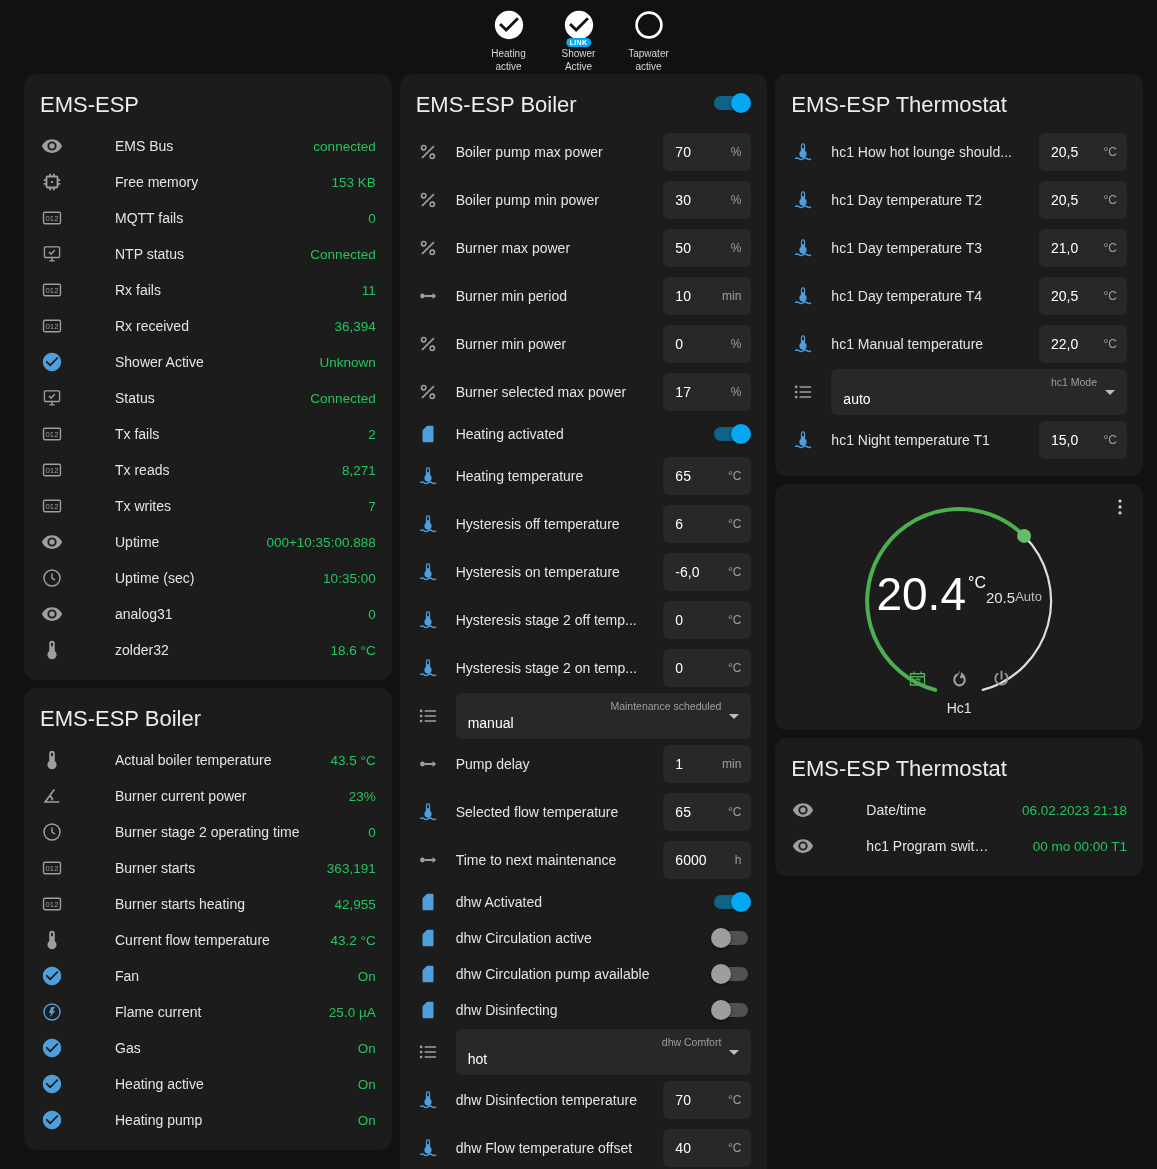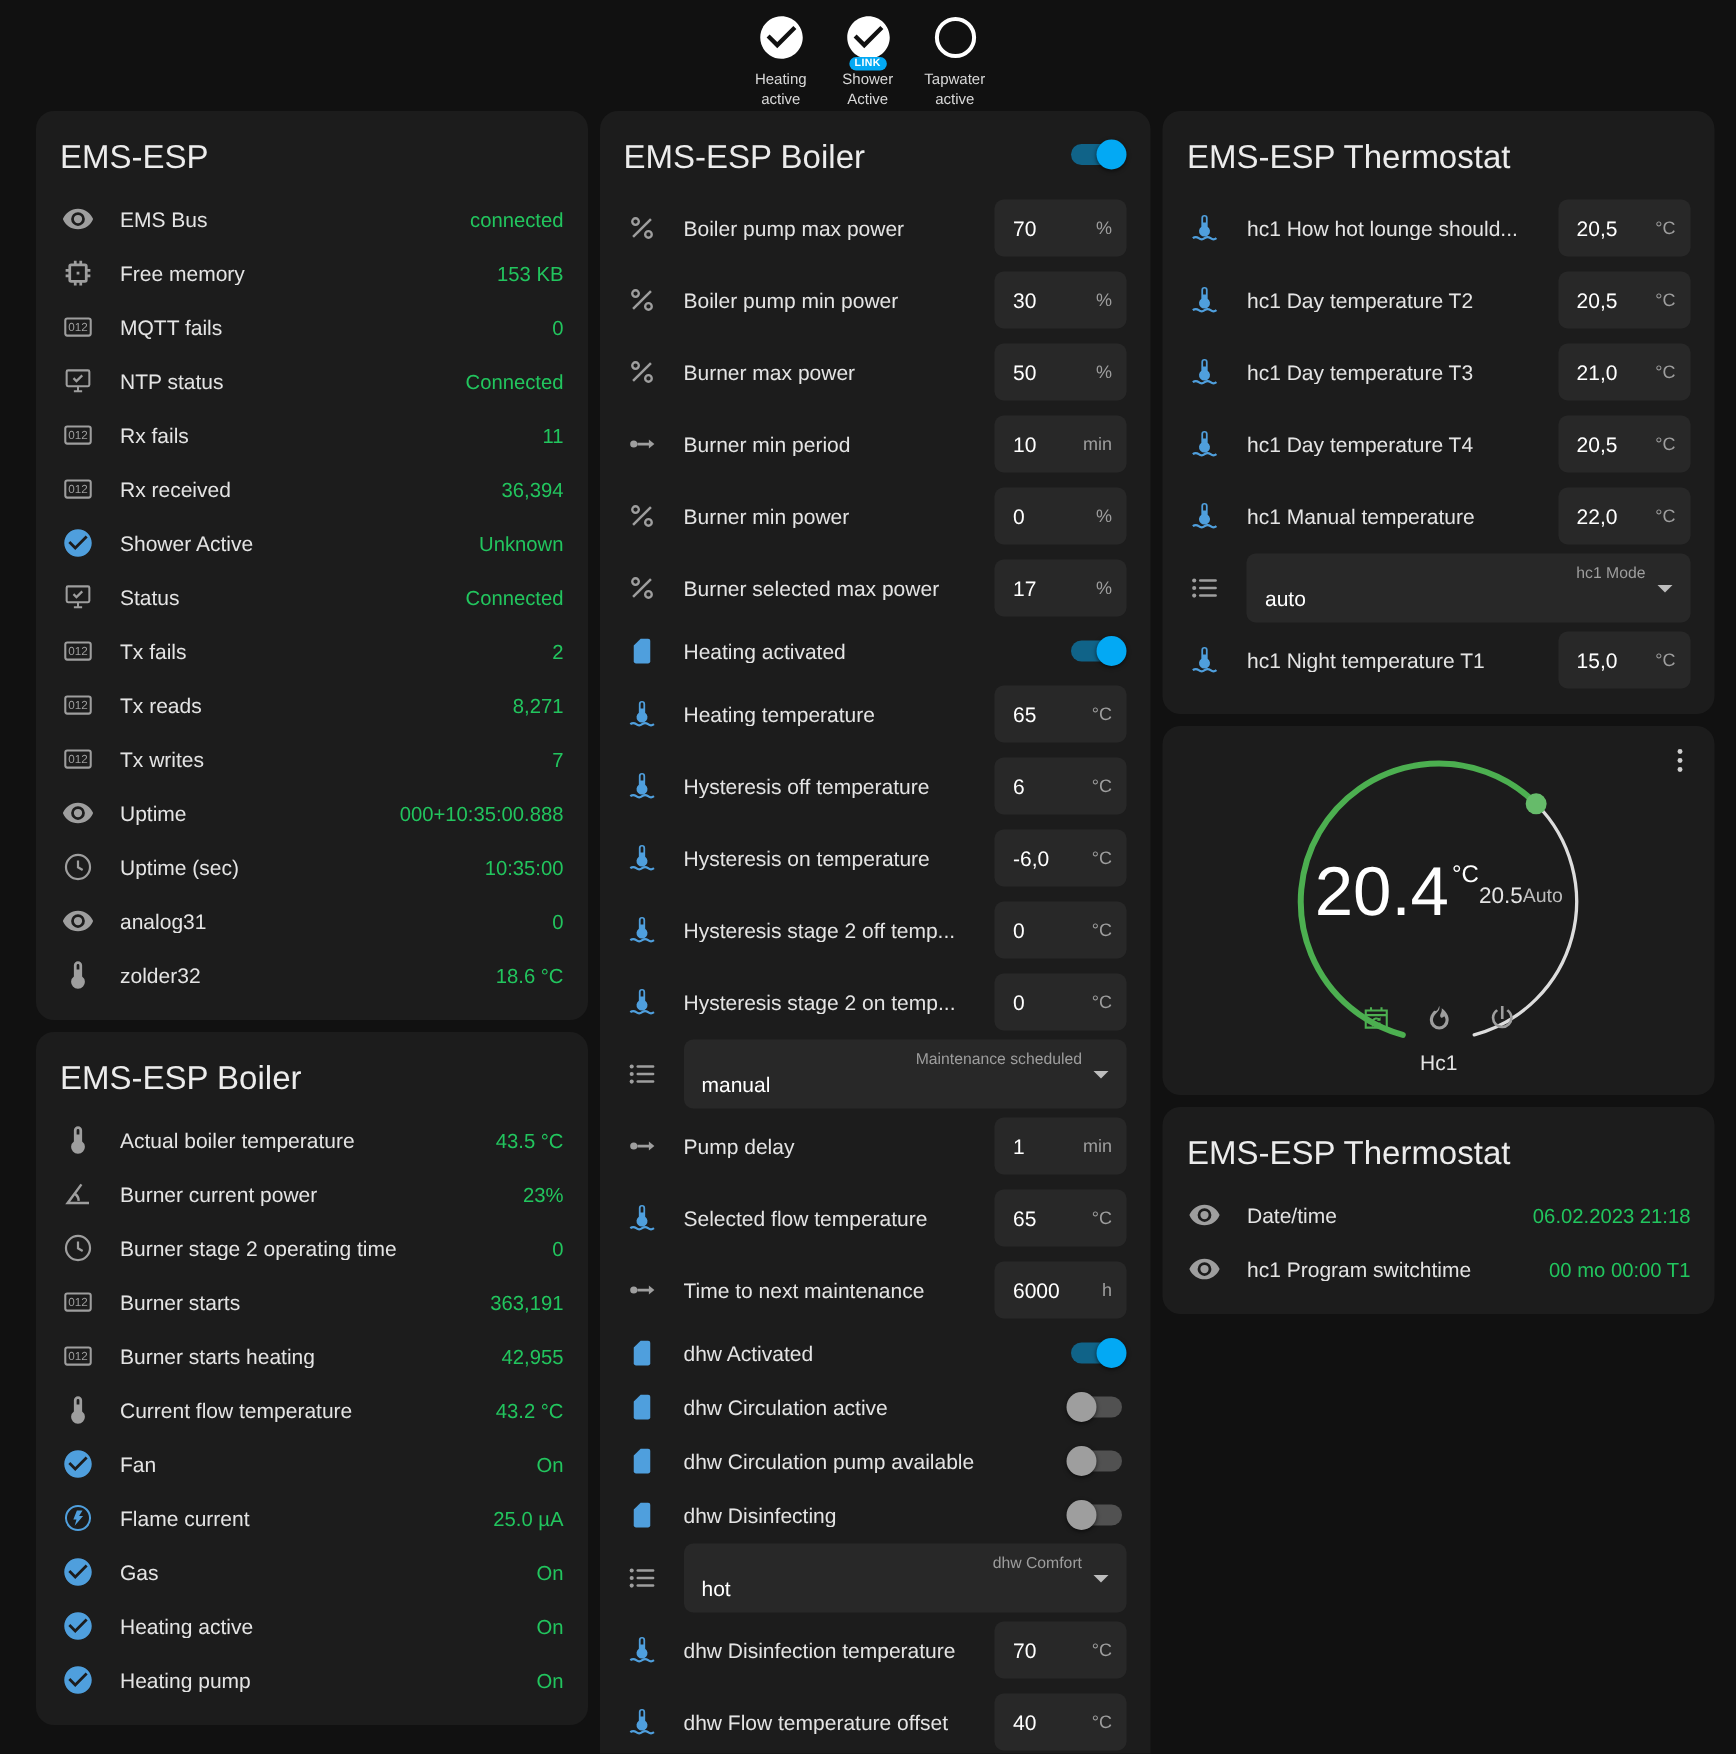--- a/index.html
+++ b/index.html
@@ -8,41 +8,41 @@
   }
   *{box-sizing:border-box;}
   html,body{margin:0;padding:0;}
   body{
     width:1157px;height:1169px;overflow:hidden;
     background:var(--background);color:#e1e1e1;
     font-family:"Liberation Sans","DejaVu Sans",sans-serif;
   }
   svg{display:block;}
   
-  .badges{display:flex;justify-content:center;align-items:flex-start;padding-top:6px;height:70px;}
+  .badges{display:flex;justify-content:center;align-items:flex-start;gap:12px;padding-top:6px;height:70px;}
   .badge{width:58px;text-align:center;cursor:pointer;}
   .badge-circle{position:relative;width:38px;height:38px;margin:0 auto;display:flex;align-items:center;justify-content:center;}
   .badge-circle svg{width:34px;height:34px;color:#ffffff;}
   .badge-chip{position:absolute;bottom:-3px;left:50%;transform:translateX(-50%);
     background:var(--accent);color:#fff;font-size:7px;font-weight:700;letter-spacing:.3px;
     padding:1px 4px;border-radius:7px;}
   .badge-label{font-size:10px;line-height:1.25;margin-top:4px;color:#d8d8d8;}
   
   .columns{display:flex;gap:8px;padding:4px 14px 0 24px;align-items:flex-start;}
   .col{flex:1;min-width:0;display:flex;flex-direction:column;gap:8px;}
   .card{background:var(--card);border-radius:12px;padding:4px 16px 12px;}
   .card-title{font-size:22px;font-weight:400;color:#ececec;padding:14px 0 10px;}
   .card-title-row{display:flex;align-items:center;justify-content:space-between;padding:14px 0 10px;}
   .card-title-row .card-title{padding:0;}
   
   .ric{width:24px;height:24px;flex:none;display:flex;align-items:center;justify-content:center;color:var(--icon-gray);}
   .ric svg{width:22px;height:22px;}
   .ric.blue{color:var(--icon-blue);}
   
-  .srow{display:flex;align-items:center;height:36px;cursor:pointer;}
+  .srow{display:flex;align-items:center;height:36px;cursor:pointer;gap:35px;}
   .slabel{margin-left:16px;flex:1;font-size:14px;color:#e4e4e4;white-space:nowrap;overflow:hidden;text-overflow:ellipsis;}
   .svalue{margin-left:8px;font-size:13.5px;color:#22c55e;white-space:nowrap;text-align:right;}
   
   .crow{display:flex;align-items:center;min-height:48px;}
   .crow.toggle-row{min-height:36px;}
   .numbox{margin-left:8px;flex:none;display:flex;align-items:center;justify-content:space-between;
     background:#282828;border-radius:6px;height:38px;min-width:88px;padding:0 10px 0 12px;cursor:text;}
   .num{font-size:14px;color:#ffffff;}
   .unit{font-size:12px;color:#9e9e9e;margin-left:12px;}
   .selbox{margin-left:16px;flex:1;position:relative;background:#282828;border-radius:6px;height:46px;padding:7px 30px 0 12px;cursor:pointer;}

